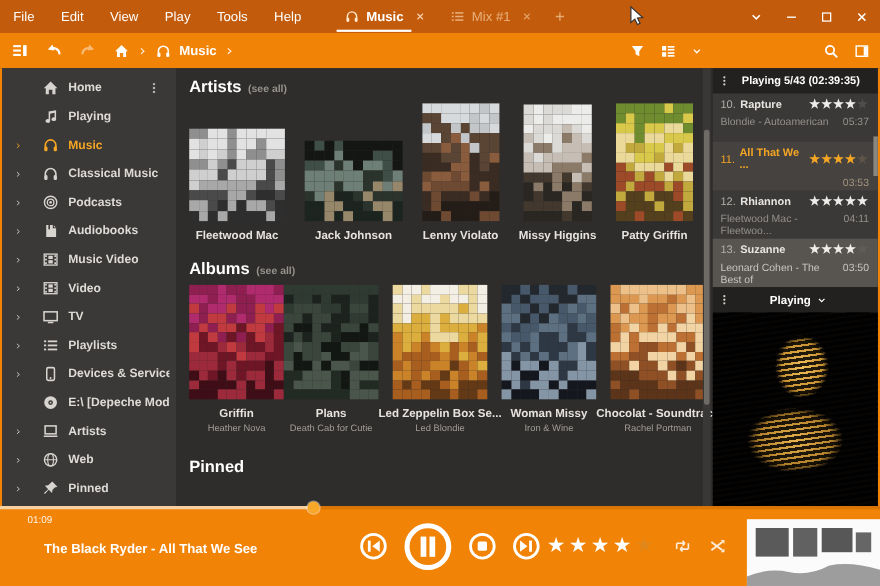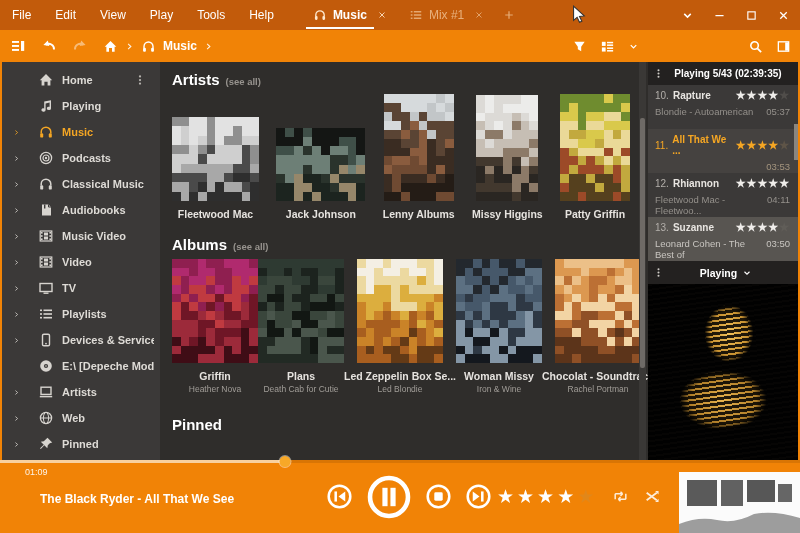--- a/index.html
+++ b/index.html
@@ -346,41 +346,41 @@
           <span class="side-label">Music</span>
         </div>
         <div class="side-row">
           <span class="expander icon">
             <svg viewBox="0 0 16 16">
               <path d="M5.5 3.5 L10.5 8 L5.5 12.5" stroke="currentColor" stroke-width="1.8" fill="none"></path>
             </svg>
           </span>
           <span class="icon">
             <svg viewBox="0 0 16 16">
+              <path d="M3.2 9.6V8a4.8 4.8 0 0 1 9.6 0v1.6" fill="none" stroke="currentColor" stroke-width="1.5"></path>
+              <rect x="2.2" y="9.2" width="3" height="4.4" rx="1.2" fill="currentColor"></rect>
+              <rect x="10.8" y="9.2" width="3" height="4.4" rx="1.2" fill="currentColor"></rect>
+            </svg>
+          </span>
+          <span class="side-label">Classical Music</span>
+        </div>
+        <div class="side-row">
+          <span class="expander icon">
+            <svg viewBox="0 0 16 16">
+              <path d="M5.5 3.5 L10.5 8 L5.5 12.5" stroke="currentColor" stroke-width="1.8" fill="none"></path>
+            </svg>
+          </span>
+          <span class="icon">
+            <svg viewBox="0 0 16 16">
               <circle cx="8" cy="8" r="5.6" fill="none" stroke="currentColor" stroke-width="1.3"></circle>
               <circle cx="8" cy="8" r="3" fill="none" stroke="currentColor" stroke-width="1.2"></circle>
               <circle cx="8" cy="8" r="1.2" fill="currentColor"></circle>
             </svg>
           </span>
           <span class="side-label">Podcasts</span>
-        </div>
-        <div class="side-row">
-          <span class="expander icon">
-            <svg viewBox="0 0 16 16">
-              <path d="M5.5 3.5 L10.5 8 L5.5 12.5" stroke="currentColor" stroke-width="1.8" fill="none"></path>
-            </svg>
-          </span>
-          <span class="icon">
-            <svg viewBox="0 0 16 16">
-              <path d="M3.2 9.6V8a4.8 4.8 0 0 1 9.6 0v1.6" fill="none" stroke="currentColor" stroke-width="1.5"></path>
-              <rect x="2.2" y="9.2" width="3" height="4.4" rx="1.2" fill="currentColor"></rect>
-              <rect x="10.8" y="9.2" width="3" height="4.4" rx="1.2" fill="currentColor"></rect>
-            </svg>
-          </span>
-          <span class="side-label">Classical Music</span>
         </div>
         <div class="side-row">
           <span class="expander icon">
             <svg viewBox="0 0 16 16">
               <path d="M5.5 3.5 L10.5 8 L5.5 12.5" stroke="currentColor" stroke-width="1.8" fill="none"></path>
             </svg>
           </span>
           <span class="icon">
             <svg viewBox="0 0 16 16">
               <path d="M4 2.5 h6.5 L13 5 v8.5 H4 Z" fill="currentColor"></path>
@@ -817,21 +817,21 @@
               <div style="background: rgb(36, 28, 22);"></div>
               <div style="background: rgb(36, 28, 22);"></div>
               <div style="background: rgb(36, 28, 22);"></div>
               <div style="background: rgb(111, 74, 50);"></div>
               <div style="background: rgb(36, 28, 22);"></div>
               <div style="background: rgb(36, 28, 22);"></div>
               <div style="background: rgb(36, 28, 22);"></div>
               <div style="background: rgb(111, 74, 50);"></div>
               <div style="background: rgb(111, 74, 50);"></div>
             </div>
-            <div class="card-name">Lenny Albums</div>
+            <div class="card-name">Lenny Violato</div>
           </div>
           <div class="card">
             <div class="mosaic shape-portrait-narrow" style="grid-template-columns: repeat(7, 1fr);">
               <div style="background: rgb(220, 218, 214);"></div>
               <div style="background: rgb(236, 236, 234);"></div>
               <div style="background: rgb(220, 218, 214);"></div>
               <div style="background: rgb(220, 218, 214);"></div>
               <div style="background: rgb(220, 218, 214);"></div>
               <div style="background: rgb(236, 236, 234);"></div>
               <div style="background: rgb(236, 236, 234);"></div>

